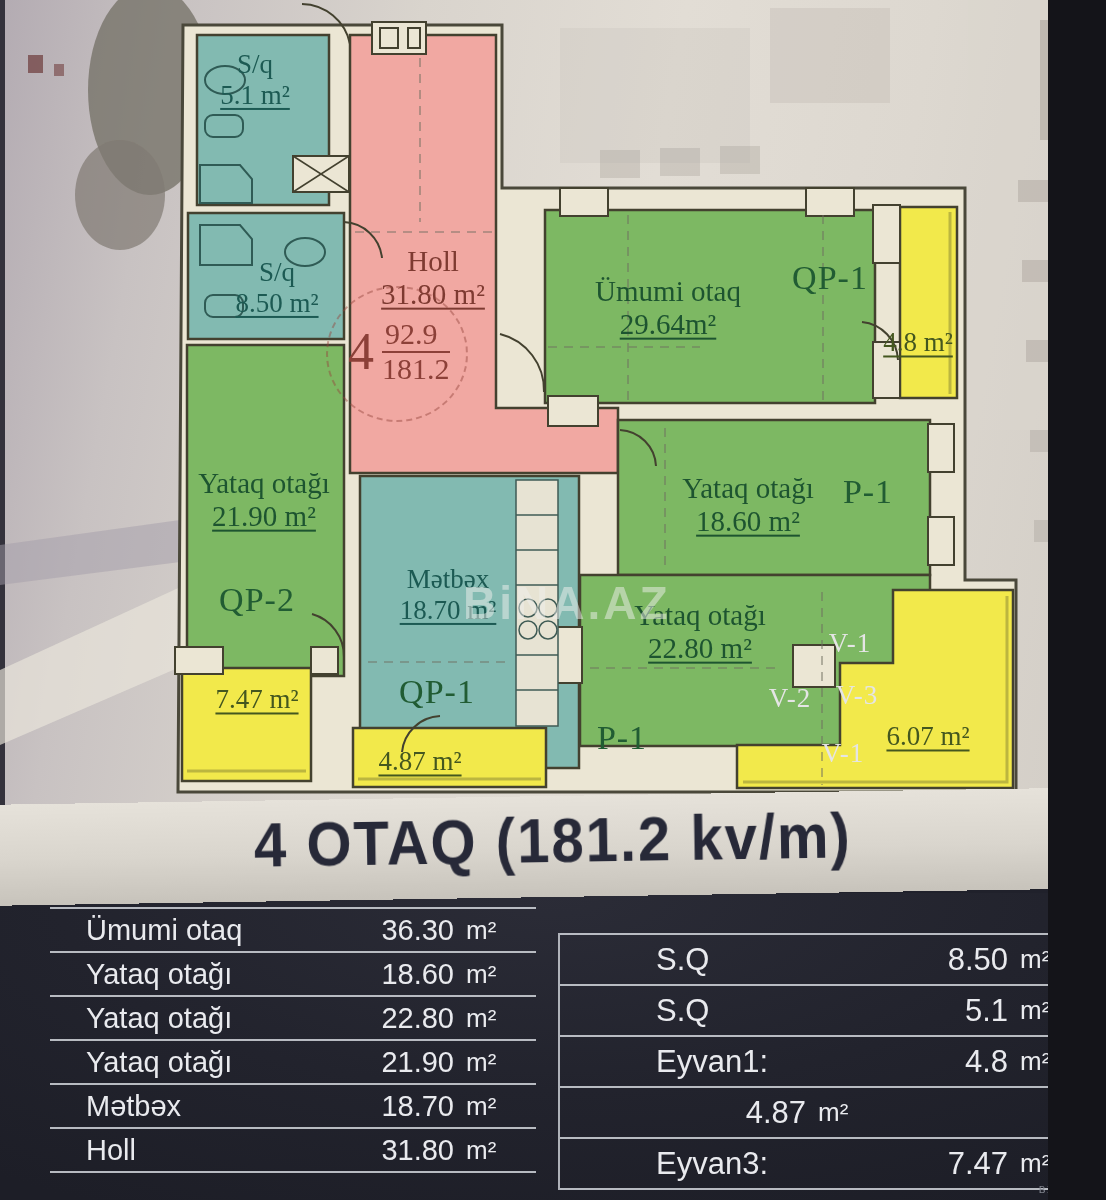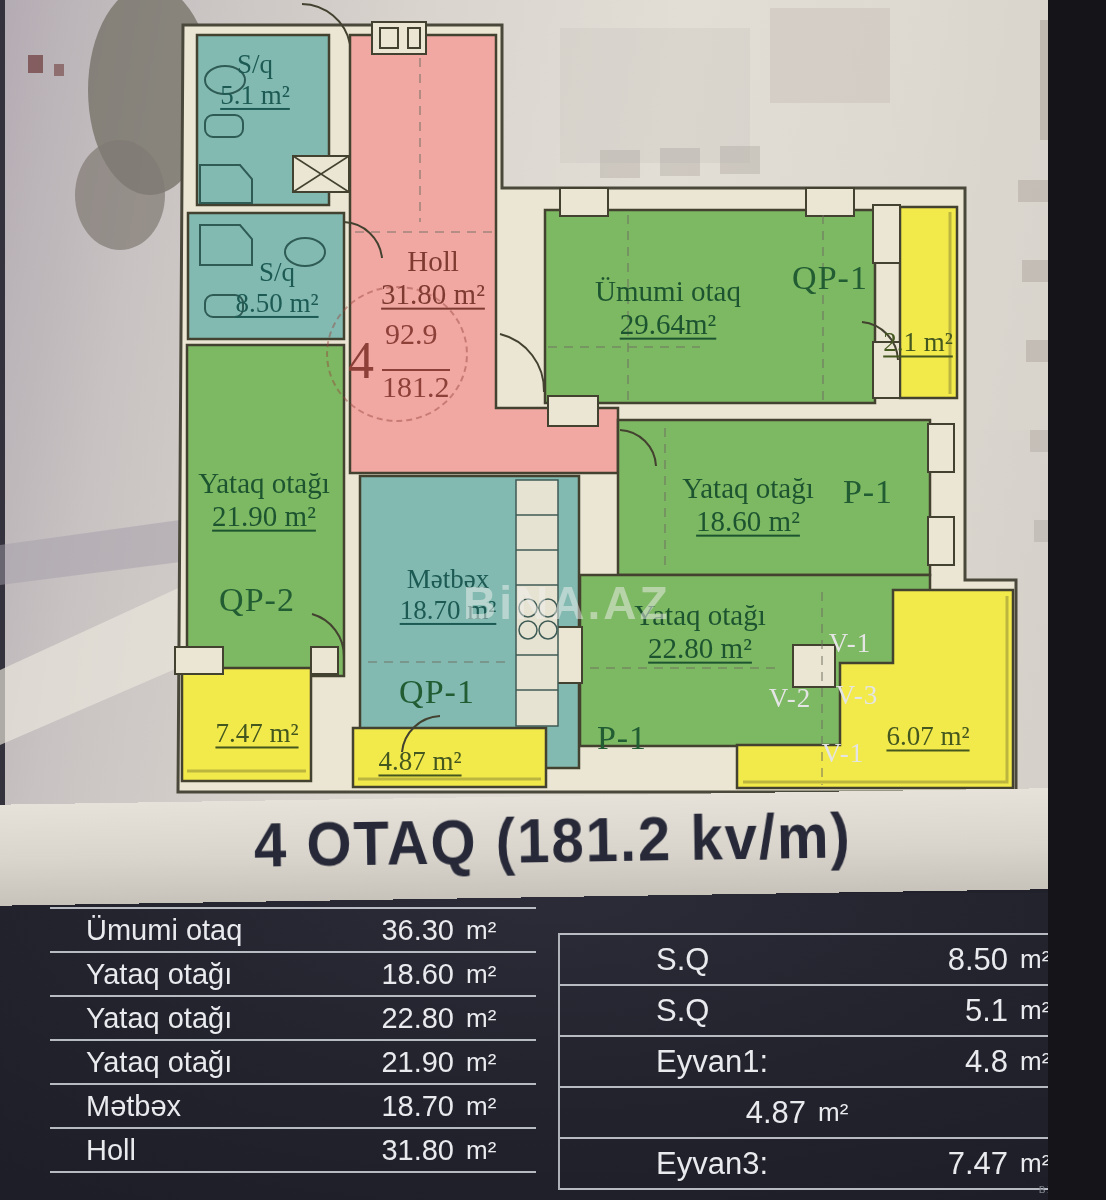--- a/index.html
+++ b/index.html
@@ -19,21 +19,21 @@
   .c-green{color:#1d5430;font-size:29px;}
   .c-yellow{color:#44571f;font-size:27px;}
   .marker{position:absolute;z-index:4;transform:translate(-50%,-50%);color:#215c33;font-size:34px;letter-spacing:1px;}
   .marker.small{font-size:27px;color:#e5e5e5;}
   
   #badge{position:absolute;left:338px;top:300px;width:125px;height:108px;z-index:4;color:#8c4038;}
   #badge .ring{position:absolute;left:-12px;top:-14px;width:138px;height:132px;border:2px dashed rgba(150,70,60,.45);border-radius:50%;}
   #badge .inner{position:relative;display:flex;align-items:center;gap:8px;padding-top:18px;padding-left:10px;}
   #badge .num{font-size:52px;}
   #badge .frac{display:flex;flex-direction:column;font-size:30px;line-height:1.05;}
-  #badge .frac .top{border-bottom:2px solid #8c4038;padding:0 3px 19px 3px;}
+  #badge .frac .top{border-bottom:2px solid #8c4038;padding:0 3px 1px 3px;}
   #plan-watermark{position:absolute;left:463px;top:576px;z-index:5;font-family:"Liberation Sans",sans-serif;
     font-weight:bold;font-size:46px;letter-spacing:3px;color:rgba(240,240,238,.5);}
   
   #title-band{position:absolute;left:-22px;top:796px;width:1150px;height:101px;z-index:6;
     background:linear-gradient(180deg,#e6e2da 0%,#d9d5cd 55%,#c7c3bb 100%);transform:rotate(-0.9deg);}
   #title-text{position:absolute;left:0;top:10px;width:100%;text-align:center;
     font-family:"Liberation Sans",sans-serif;font-weight:bold;font-size:58px;letter-spacing:2px;
     color:#272938;transform:scaleY(1.08);}
   
   #panel{position:absolute;left:0;top:893px;width:1106px;height:307px;z-index:5;
@@ -201,23 +201,23 @@
   <div class="rlabel c-green" style="left:700px;top:632px;">
     <span class="rname">Yataq otağı</span>
     <span class="rarea">22.80 m²</span>
   </div>
   <div class="rlabel c-teal" style="left:448px;top:595px;">
     <span class="rname">Mətbəx</span>
     <span class="rarea">18.70 m²</span>
   </div>
 
   <div class="rlabel c-yellow" style="left:918px;top:343px;">
-    <span class="rarea">2.1 m²</span>
-  </div>
-  <div class="rlabel c-yellow" style="left:257px;top:734px;text-align:right;">
+    <span class="rarea">4.8 m²</span>
+  </div>
+  <div class="rlabel c-yellow" style="left:257px;top:700px;text-align:right;">
     <span class="rarea">7.47 m²</span>
   </div>
   <div class="rlabel c-yellow" style="left:420px;top:762px;">
     <span class="rarea">4.87 m²</span>
   </div>
   <div class="rlabel c-yellow" style="left:928px;top:737px;">
     <span class="rarea">6.07 m²</span>
   </div>
 
   <div class="marker" style="left:830px;top:278px;">QP-1</div>

